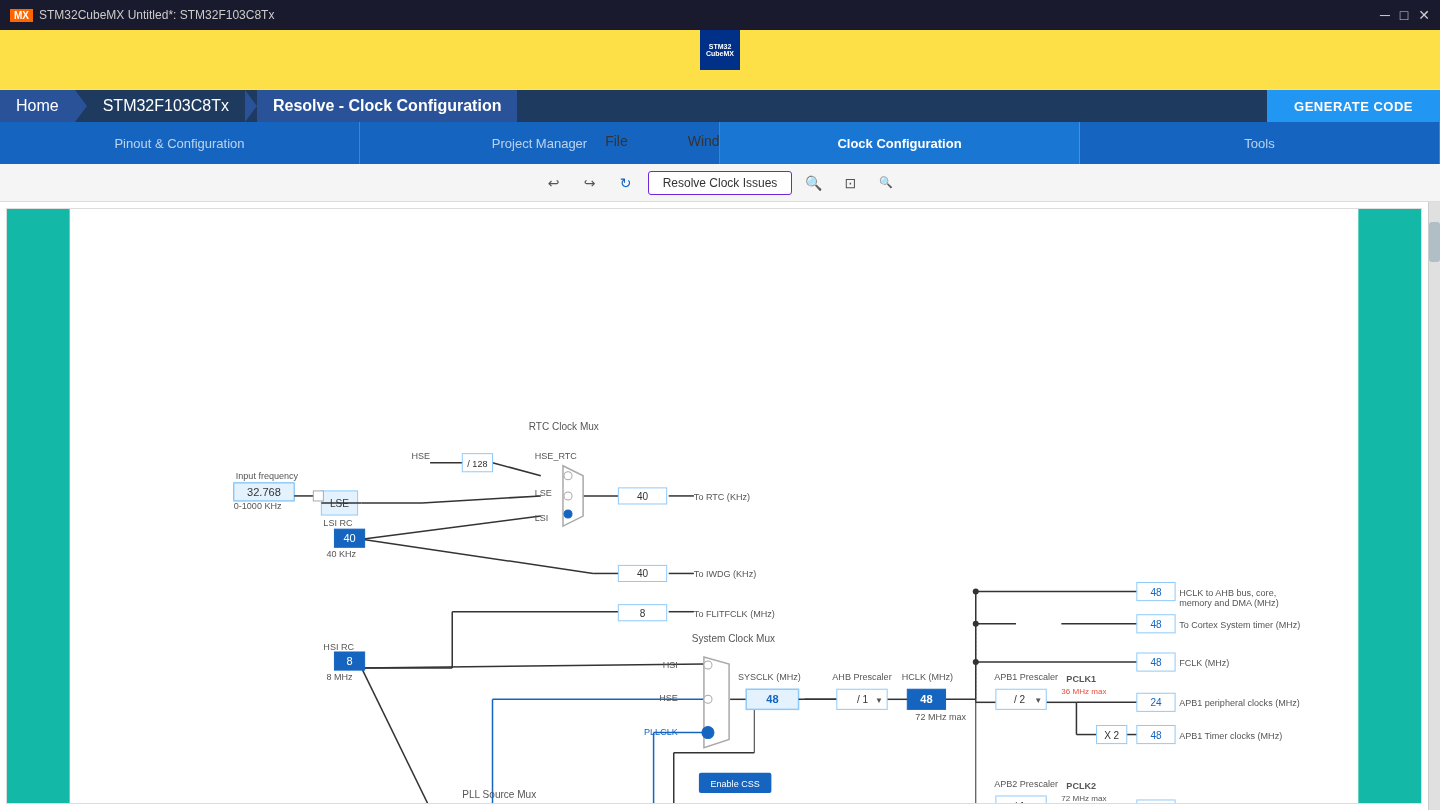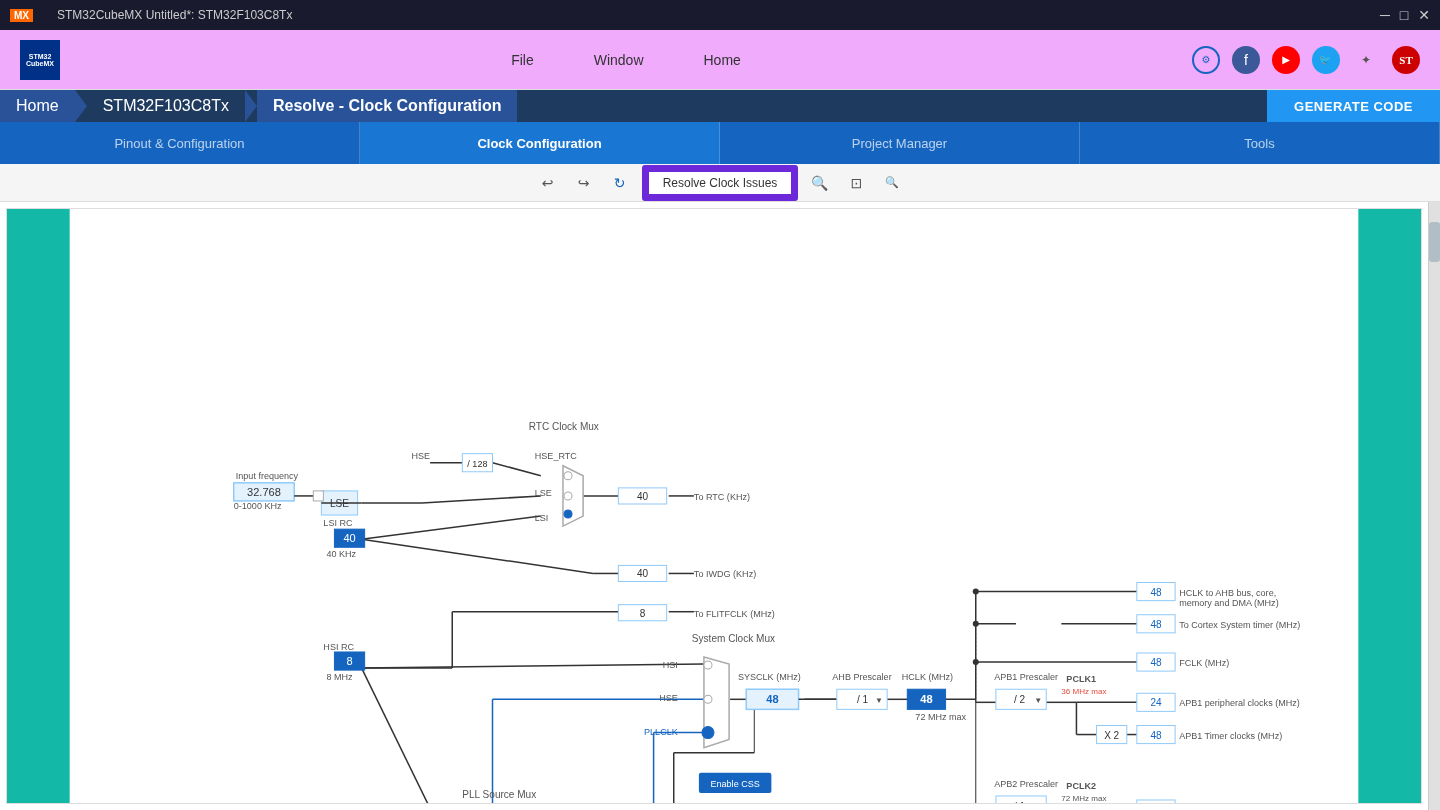--- a/index.html
+++ b/index.html
@@ -9,32 +9,33 @@
     .title-bar {
       height: 30px;
       background: #1a1a2e;
       display: flex;
       align-items: center;
       padding: 0 10px;
       color: #ccc;
       font-size: 12px;
       justify-content: space-between;
     }
-    .title-bar-left { display: flex; align-items: center; gap: 24px; }
+    .title-bar-left { display: flex; align-items: center; gap: 6px; }
     .title-bar-controls { display: flex; gap: 10px; font-size: 14px; }
 
     
     .menu-bar {
       height: 60px;
-      background: #f0abfc;
+      background: #fde047;
       display: flex;
       align-items: center;
       padding: 0 20px;
       border-bottom: 1px solid #ddd;
       gap: 63px;
+      flex-direction: column;
     }
     .logo { display: flex; align-items: center; gap: 8px; }
     .logo-box { width: 40px; height: 40px; background: #003087; color: white; display: flex; align-items: center; justify-content: center; font-size: 8px; font-weight: bold; border: 2px solid #003087; }
     .menu-items { display: flex; gap: 60px; flex: 1; justify-content: center; }
     .menu-item { font-size: 14px; color: #333; cursor: pointer; }
     .social-icons { display: flex; gap: 12px; align-items: center; }
     .social-icon { width: 28px; height: 28px; border-radius: 50%; display: flex; align-items: center; justify-content: center; font-size: 14px; cursor: pointer; }
 
     
     .breadcrumb-bar {
@@ -113,21 +114,21 @@
       width: 28px; height: 28px;
       background: transparent;
       border: 1px solid transparent;
       border-radius: 3px;
       cursor: pointer;
       display: flex; align-items: center; justify-content: center;
       font-size: 14px; color: #555;
     }
     .resolve-btn {
       background: white;
-      border: 7px solid #6d28d9;
+      border: 1px solid #6d28d9;
       padding: 4px 14px;
       border-radius: 3px;
       cursor: pointer;
       font-size: 12px;
       color: #333;
     }
 
     
     .main-area {
       display: flex;
@@ -198,25 +199,25 @@
   <div class="breadcrumb-arrow"></div>
   <div class="breadcrumb-item active">Resolve - Clock Configuration</div>
   <div class="breadcrumb-arrow" style="border-left-color:#1e3a5f;"></div>
   <button class="generate-btn">GENERATE CODE</button>
 </div>
 
 <div class="tab-bar">
   <div class="tab">
     <span>Pinout &amp; Configuration</span>
   </div>
+  <div class="tab">
+    <span>Project Manager</span>
+  </div>
   <div class="tab active">
     <span>Clock Configuration</span>
-  </div>
-  <div class="tab">
-    <span>Project Manager</span>
   </div>
   <div class="tab">
     <span>Tools</span>
   </div>
 </div>
 
 <div class="toolbar">
   <button class="toolbar-btn" title="Undo">↩</button>
   <button class="toolbar-btn" title="Redo">↪</button>
   <button class="toolbar-btn" title="Refresh" style="color:#1565c0;">↻</button>

